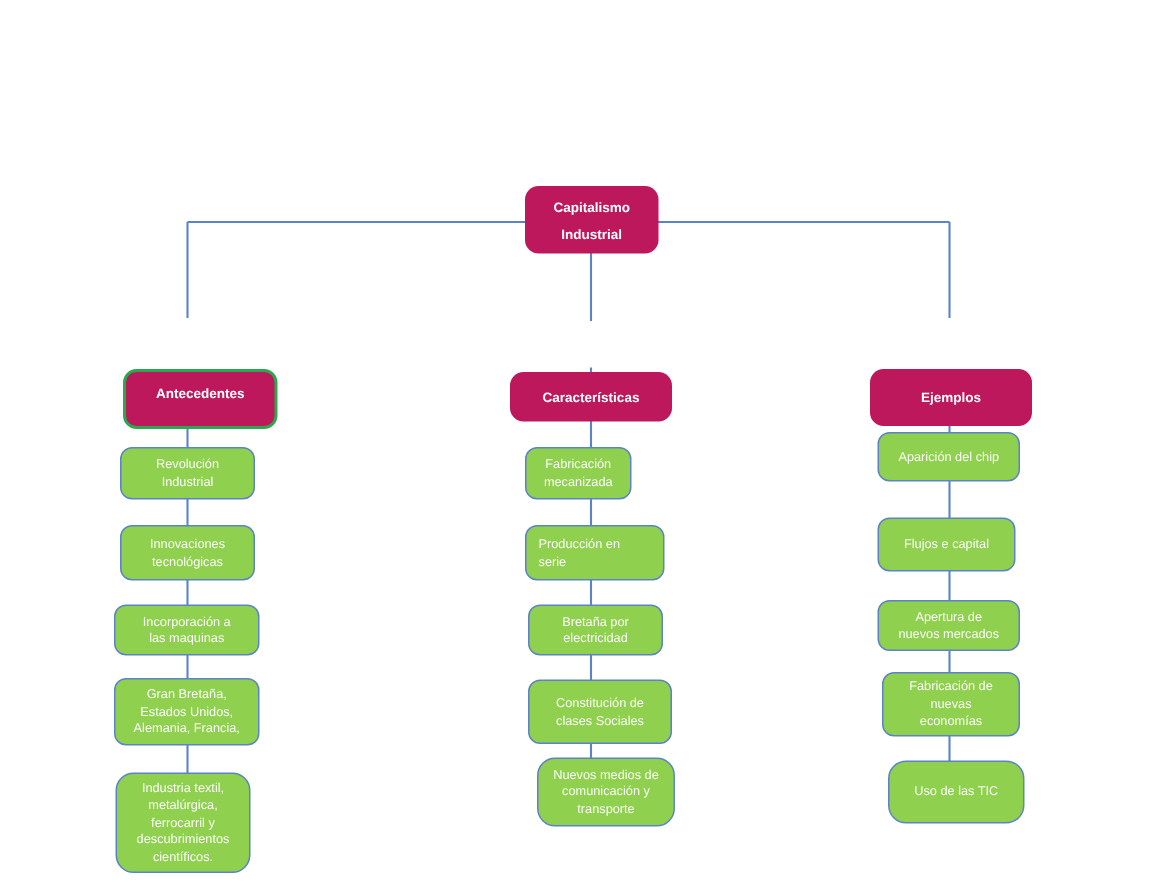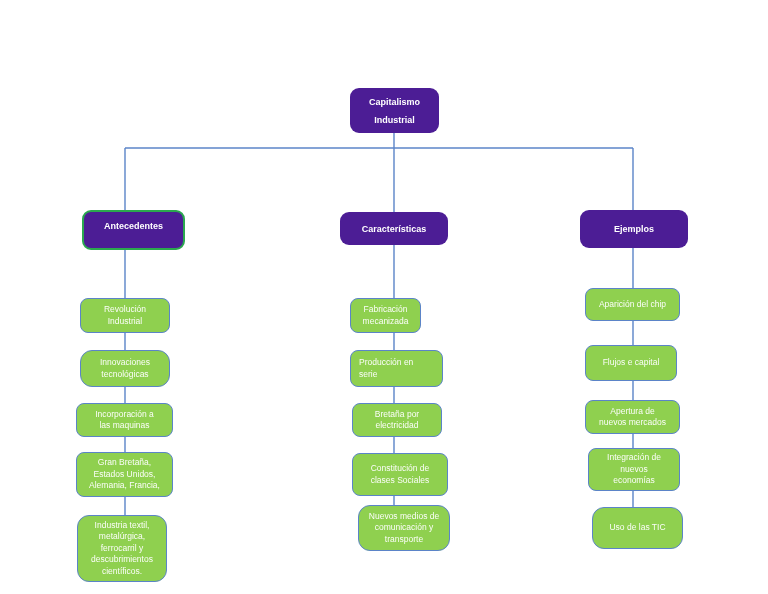--- a/index.html
+++ b/index.html
@@ -26,25 +26,26 @@
     box-sizing: border-box;
     display: flex;
     align-items: center;
     justify-content: center;
     text-align: center;
     color: #ffffff;
     z-index: 1;
     word-wrap: break-word;
   }
   .blue {
-    background: #4c1d95;
+    background: #be185d;
     border-radius: 9px;
     font-size: 9px;
     font-weight: bold;
     line-height: 12px;
+    margin-top: 36px;
   }
   .root {
     line-height: 18px;
     padding: 0 6px;
   }
   .header-bordered {
     border: 2px solid #2ba84f;
   }
   .green {
     background: #8fd04f;
@@ -79,21 +80,21 @@
   <div class="node blue root" style="left:350px;top:88px;width:89px;height:45px;">Capitalismo Industrial</div>
 
   <div class="node blue header-bordered" style="left:82px;top:210px;width:103px;height:40px;padding-bottom:8px;">Antecedentes</div>
 
   <div class="node blue" style="left:340px;top:212px;width:108px;height:33px;">Características</div>
 
   <div class="node blue" style="left:580px;top:210px;width:108px;height:38px;">Ejemplos</div>
 
   <div class="node green" style="left:80px;top:298px;width:90px;height:35px;padding:0 12px;">Revolución Industrial</div>
 
-  <div class="node green" style="left:80px;top:350px;width:90px;height:37px;padding:0 12px;border-radius:12px;">Innovaciones tecnológicas</div>
+  <div class="node green" style="left:80px;top:350px;width:90px;height:37px;padding:0 12px;">Innovaciones tecnológicas</div>
 
   <div class="node green" style="left:76px;top:403px;width:97px;height:34px;padding:0 13px;">Incorporación a las maquinas</div>
 
   <div class="node green" style="left:76px;top:452px;width:97px;height:45px;padding:0 5px;">Gran Bretaña, Estados Unidos, Alemania, Francia,</div>
 
   <div class="node green big-radius" style="left:77px;top:515px;width:90px;height:67px;padding:0 7px;">Industria textil, metalúrgica, ferrocarril y descubrimientos científicos.</div>
 
   <div class="node green" style="left:350px;top:298px;width:71px;height:35px;padding:0 13px;">Fabricación mecanizada</div>
 
   <div class="node green align-left" style="left:350px;top:350px;width:93px;height:37px;padding:0 8px;">Producción en serie</div>
@@ -103,17 +104,17 @@
   <div class="node green" style="left:352px;top:453px;width:96px;height:43px;padding:0 12px;">Constitución de clases Sociales</div>
 
   <div class="node green big-radius" style="left:358px;top:505px;width:92px;height:46px;padding:0 8px;">Nuevos medios de comunicación y transporte</div>
 
   <div class="node green" style="left:585px;top:288px;width:95px;height:33px;padding:0 5px;">Aparición del chip</div>
 
   <div class="node green" style="left:585px;top:345px;width:92px;height:36px;padding:0 5px;">Flujos e capital</div>
 
   <div class="node green" style="left:585px;top:400px;width:95px;height:34px;padding:0 10px;">Apertura de nuevos mercados</div>
 
-  <div class="node green" style="left:588px;top:448px;width:92px;height:43px;padding:0 13px;">Integración de nuevos economías</div>
+  <div class="node green" style="left:588px;top:448px;width:92px;height:43px;padding:0 13px;">Fabricación de nuevas economías</div>
 
   <div class="node green big-radius" style="left:592px;top:507px;width:91px;height:42px;padding:0 5px;">Uso de las TIC</div>
 
 </div>
 
 </body></html>

